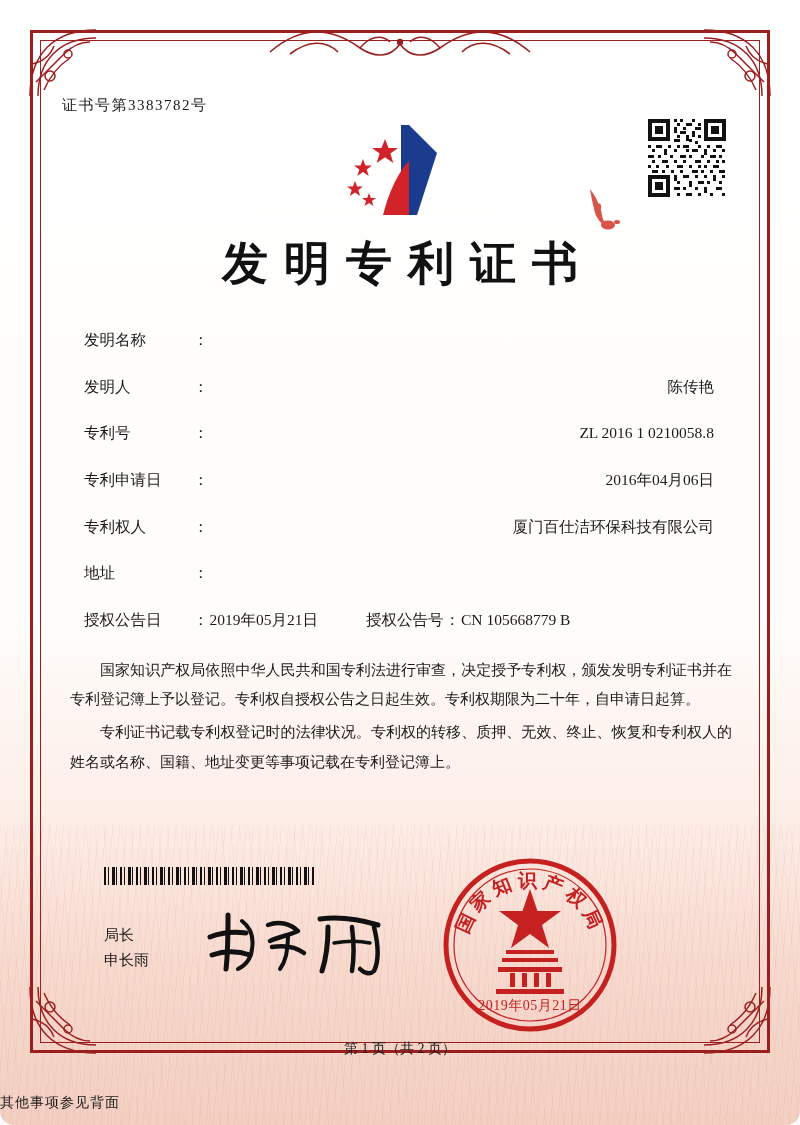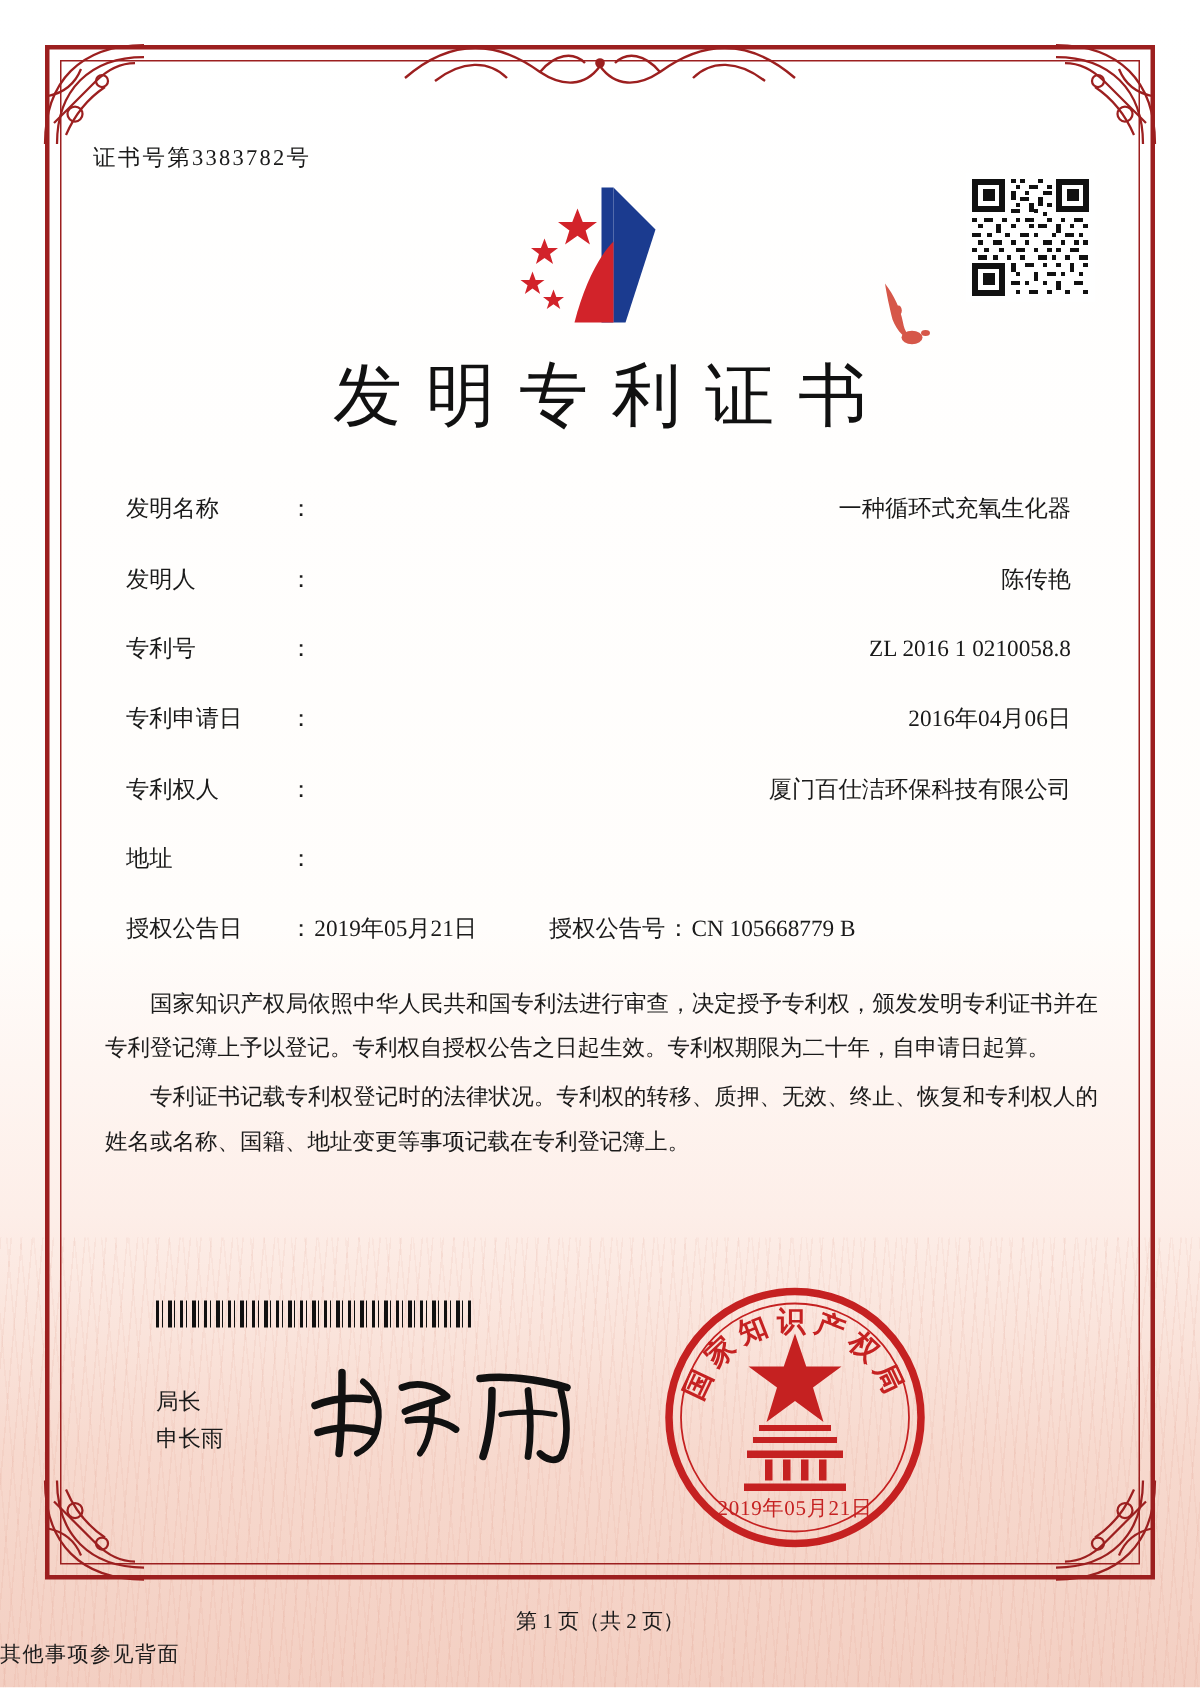--- a/index.html
+++ b/index.html
@@ -15,20 +15,21 @@
     position: relative;
     overflow: hidden;
   }
 
   
   .page {
     position: absolute;
     inset: 0;
     background:
       linear-gradient(180deg, #ffffff 0%, #fffdfb 55%, #fdeee8 72%, #f7d9ce 86%, #f3cfc2 100%);
+    border-radius: 14px;
   }
 
   
   .texture {
     position: absolute;
     left: 0; right: 0;
     bottom: 0;
     height: 300px;
     background:
       repeating-linear-gradient(95deg, rgba(197,95,70,0.065) 0px, rgba(197,95,70,0.065) 1px, rgba(255,255,255,0) 1px, rgba(255,255,255,0) 7px),
@@ -113,21 +114,21 @@
     top: 72px;
     width: 46px;
     height: 44px;
     pointer-events: none;
   }
   .red-mark svg { display:block; width:100%; height:100%; }
 
   .cert-title {
     text-align: center;
     font-size: 46px;
-    font-weight: normal;
+    font-weight: bold;
     letter-spacing: 16px;
     text-indent: 16px;
     margin: 6px 0 34px 0;
     color: #111;
     font-family: "DejaVu Serif", "Liberation Serif", serif;
   }
 
   
   .fields {
     margin: 0 24px 0 22px;
@@ -220,21 +221,20 @@
     letter-spacing: 0.5px;
   }
 
   .page-num {
     position: absolute;
     left: 0; right: 0;
     top: 1040px;
     text-align: center;
     font-size: 14px;
     color: #1a1a1a;
-    margin-top: 32px;
   }
   .footer-note {
     position: absolute;
     left: 0; right: 0;
     top: 1094px;
     text-align: left;
     font-size: 14px;
     color: #1a1a1a;
     letter-spacing: 1px;
   }
@@ -459,21 +459,20 @@
 
     <div class="cert-title">发明专利证书</div>
 
     <div class="fields">
 
       <div class="field-row">
         <span class="field-label">
           <span>发明名称</span>
         </span>
         <span class="field-colon">：</span>
-        <span class="field-value">一种循环式充氧生化器</span>
       </div>
 
       <div class="field-row">
         <span class="field-label">
           <span>发明人</span>
         </span>
         <span class="field-colon">：</span>
         <span class="field-value">陈传艳</span>
       </div>
 

